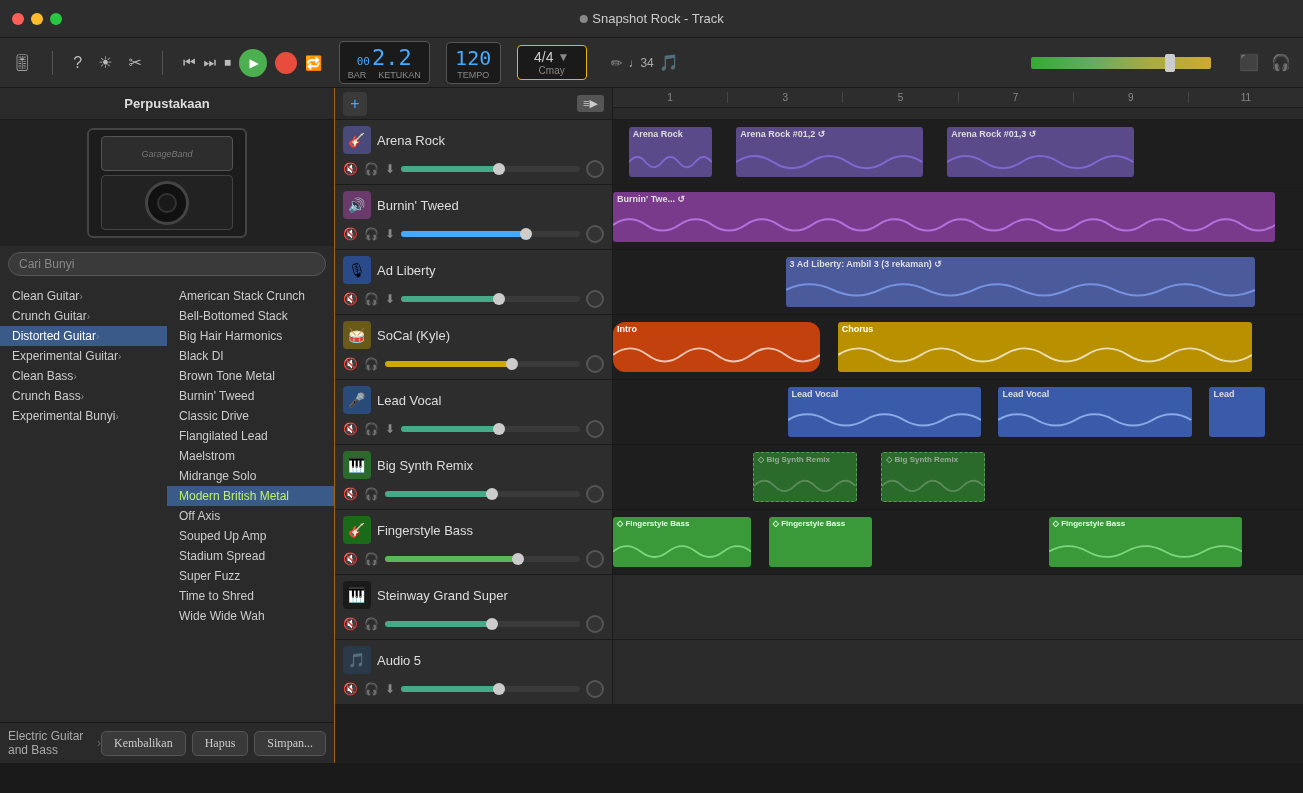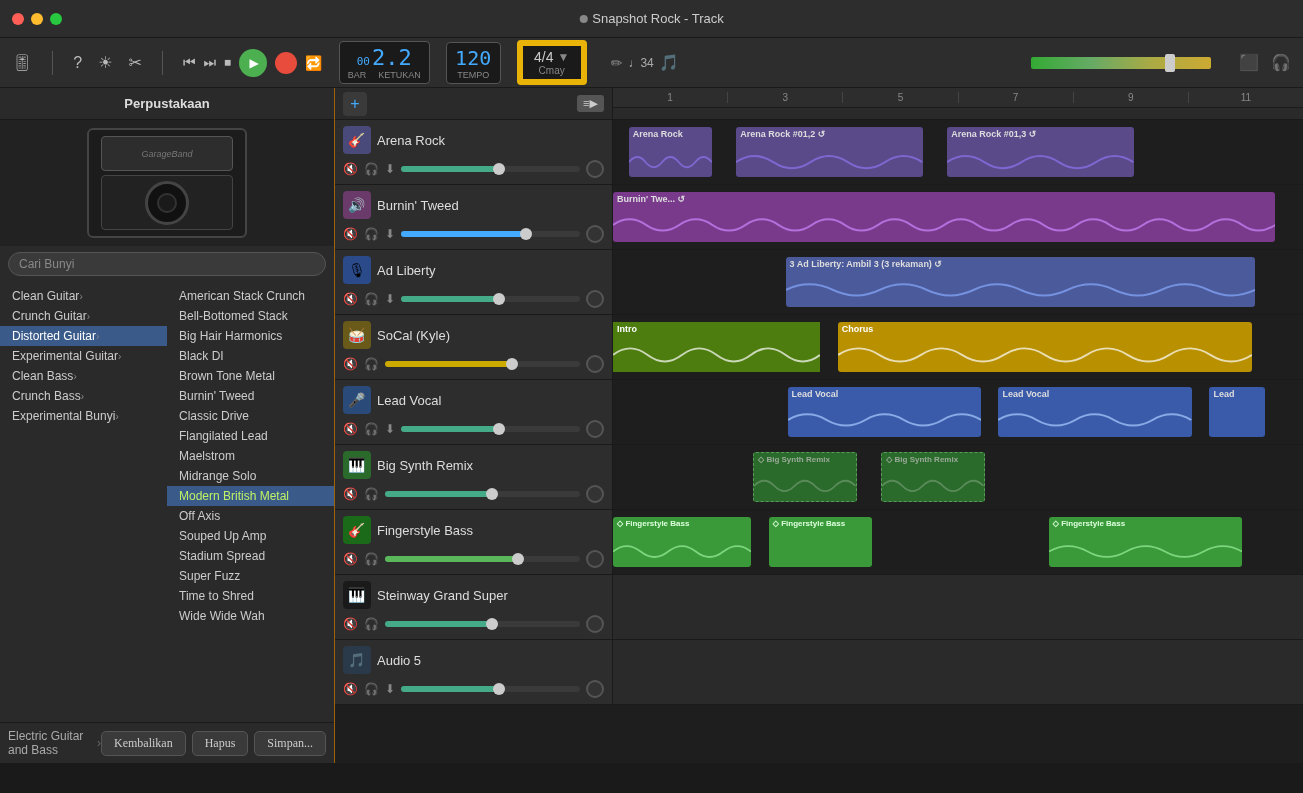--- a/index.html
+++ b/index.html
@@ -46,31 +46,31 @@
     }
     .play-btn span { color: white; font-size: 12px; margin-left: 2px; }
     .record-btn { width: 22px; height: 22px; background: #e74c3c; border-radius: 50%; }
 
     .display-box {
       background: #1a1a1a; border: 1px solid #555; border-radius: 4px;
       padding: 3px 8px; display: flex; flex-direction: column; align-items: center;
       min-width: 80px;
     }
     .display-bar { display: flex; gap: 2px; align-items: baseline; }
-    .display-sub { display: flex; gap: 12px; }
+    .display-sub { display: flex; gap: 12px; text-decoration: underline; }
     .display-sub span { color: #888; font-size: 9px; }
 
     .tempo-box {
       background: #1a1a1a; border: 1px solid #555; border-radius: 4px;
       padding: 3px 8px; display: flex; flex-direction: column; align-items: center;
       min-width: 55px;
     }
 
     .sig-box {
-      background: #1a1a1a; border: 6px solid #eab308; border-radius: 4px;
+      background: #1a1a1a; border: 1px solid #eab308; border-radius: 4px;
       padding: 3px 8px; display: flex; flex-direction: column; align-items: center; min-width: 70px;
     }
 
     .volume-bar-container { margin-left: auto; display: flex; align-items: center; gap: 6px; min-width: 180px; }
 
     .right-icons { display: flex; align-items: center; gap: 12px; margin-left: 12px; }
 
     
     .main-layout { display: flex; height: calc(793px - 38px - 50px - 30px); }
 
@@ -519,21 +519,21 @@
                 <span style="color:#888;font-size:12px;">🔇</span>
                 <span style="color:#888;font-size:12px;">🎧</span>
                 <div style="flex:1;height:6px;background:#3a3a3a;border-radius:3px;position:relative;">
                   <div style="width:65%;height:100%;background:#ca0;border-radius:3px;"></div>
                   <div style="position:absolute;top:50%;left:65%;transform:translate(-50%,-50%);width:12px;height:12px;background:#ccc;border-radius:50%;"></div>
                 </div>
                 <div style="width:18px;height:18px;border-radius:50%;border:2px solid #555;background:#333;"></div>
               </div>
             </div>
             <div style="flex:1;height:100%;display:flex;align-items:center;padding:4px 0;gap:2px;overflow:hidden;">
-              <div style="position:relative;flex:0 0 30%;height:90%;background:#4d7c0f;border-radius:0;overflow:hidden;text-decoration:underline;">
+              <div style="position:relative;flex:0 0 30%;height:90%;background:#c2410c;border-radius:12px;overflow:hidden;text-decoration:underline;">
                 <span style="position:absolute;top:2px;left:4px;font-size:9px;color:#fff;font-weight:600;">Intro</span>
                 <svg style="position:absolute;bottom:0;width:100%;height:65%;opacity:0.7" viewBox="0 0 180 35" preserveAspectRatio="none">
                   <path d="M0,17 Q15,3 30,17 Q45,31 60,17 Q75,3 90,17 Q105,31 120,17 Q135,3 150,17 Q165,31 180,17" stroke="#fff" stroke-width="2" fill="none"></path>
                 </svg>
               </div>
               <div style="flex:0 0 2%;height:100%;"></div>
               <div style="position:relative;flex:0 0 60%;height:90%;background:#b89000;border-radius:3px;overflow:hidden;">
                 <span style="position:absolute;top:2px;left:4px;font-size:9px;color:#fff;font-weight:600;">Chorus</span>
                 <svg style="position:absolute;bottom:0;width:100%;height:65%;opacity:0.7" viewBox="0 0 360 35" preserveAspectRatio="none">
                   <path d="M0,17 Q18,3 36,17 Q54,31 72,17 Q90,3 108,17 Q126,31 144,17 Q162,3 180,17 Q198,31 216,17 Q234,3 252,17 Q270,31 288,17 Q306,3 324,17 Q342,31 360,17" stroke="#fff" stroke-width="2" fill="none"></path>

